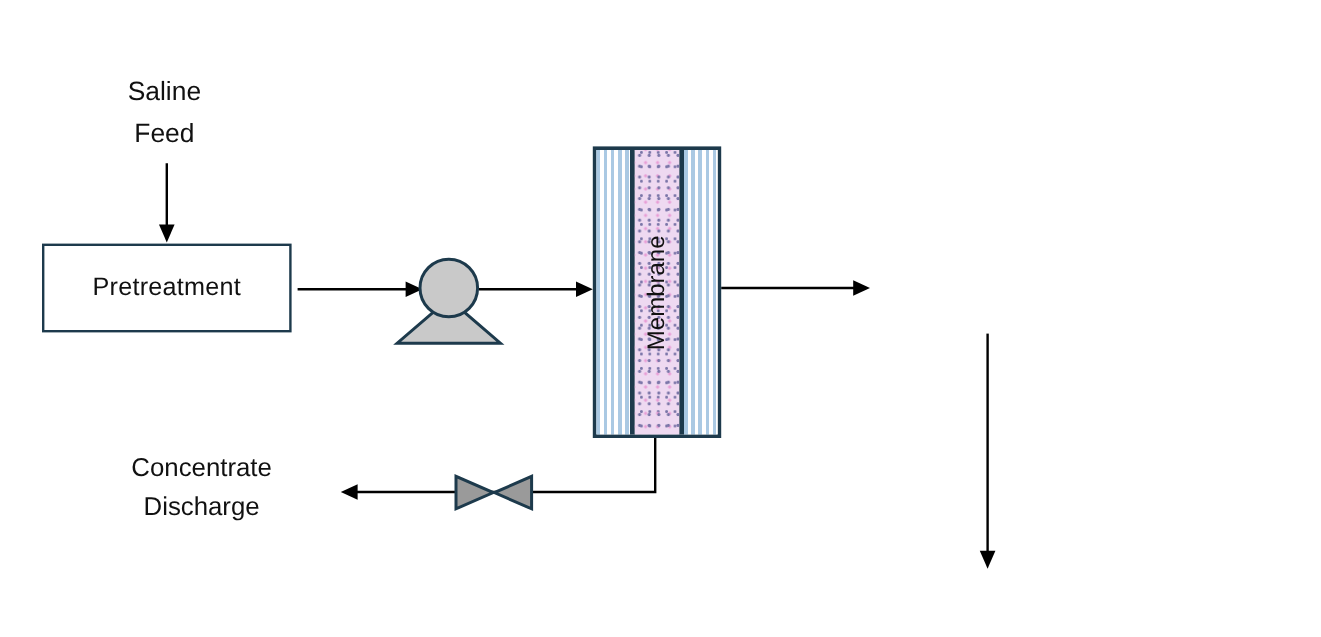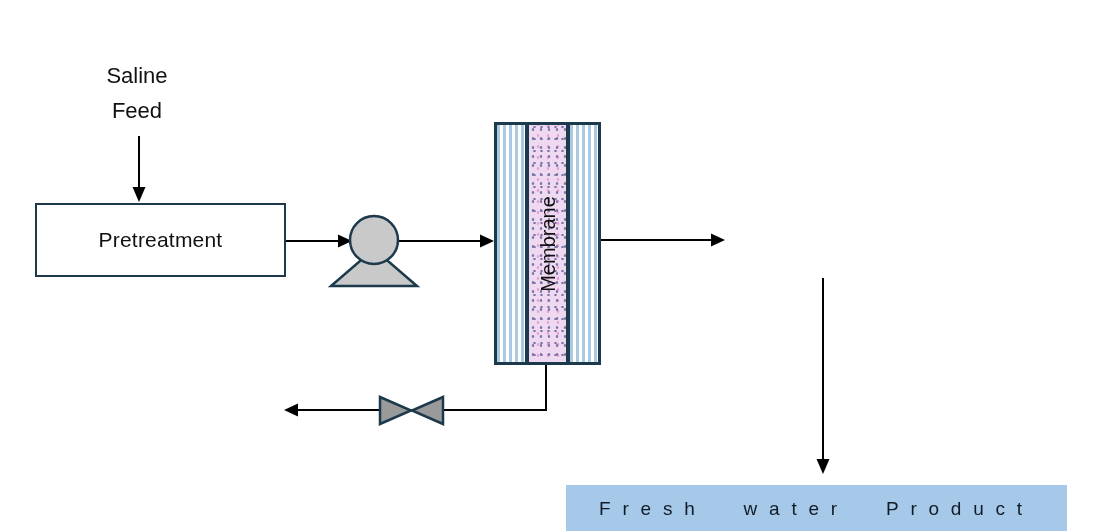--- a/index.html
+++ b/index.html
@@ -115,33 +115,32 @@
 
     <g>
       <polygon points="380,353 380,380 411,366.5" style="fill:var(--valve-fill);stroke:var(--outline);stroke-width:2.5"></polygon>
       <polygon points="443,353 443,380 412,366.5" style="fill:var(--valve-fill);stroke:var(--outline);stroke-width:2.5"></polygon>
     </g>
   </svg>
 
   <div class="abs free-label" style="left:77px;top:14px;width:120px;">Saline
 Feed</div>
 
-  <div class="abs process-box" style="left:35px;top:159px;width:251px;height:74px;">
+  <div class="abs process-box" style="left:35px;top:159px;width:208px;height:74px;">
     <span>Pretreatment</span>
   </div>
 
   <div class="abs membrane">
     <div class="m-stripes"></div>
     <div class="m-div"></div>
     <div class="m-center">
       <span class="m-label">Membrane</span>
     </div>
     <div class="m-div"></div>
     <div class="m-stripes"></div>
   </div>
 
 
+  <div class="abs free-label" style="left:73px;top:330px;width:190px;font-size:21.5px;line-height:1.5;">Concentrate
+Discharge</div>
 
-  <div class="abs product-box">
-    <span>Fresh water Product</span>
-  </div>
 
 </div>
 
 </body></html>

